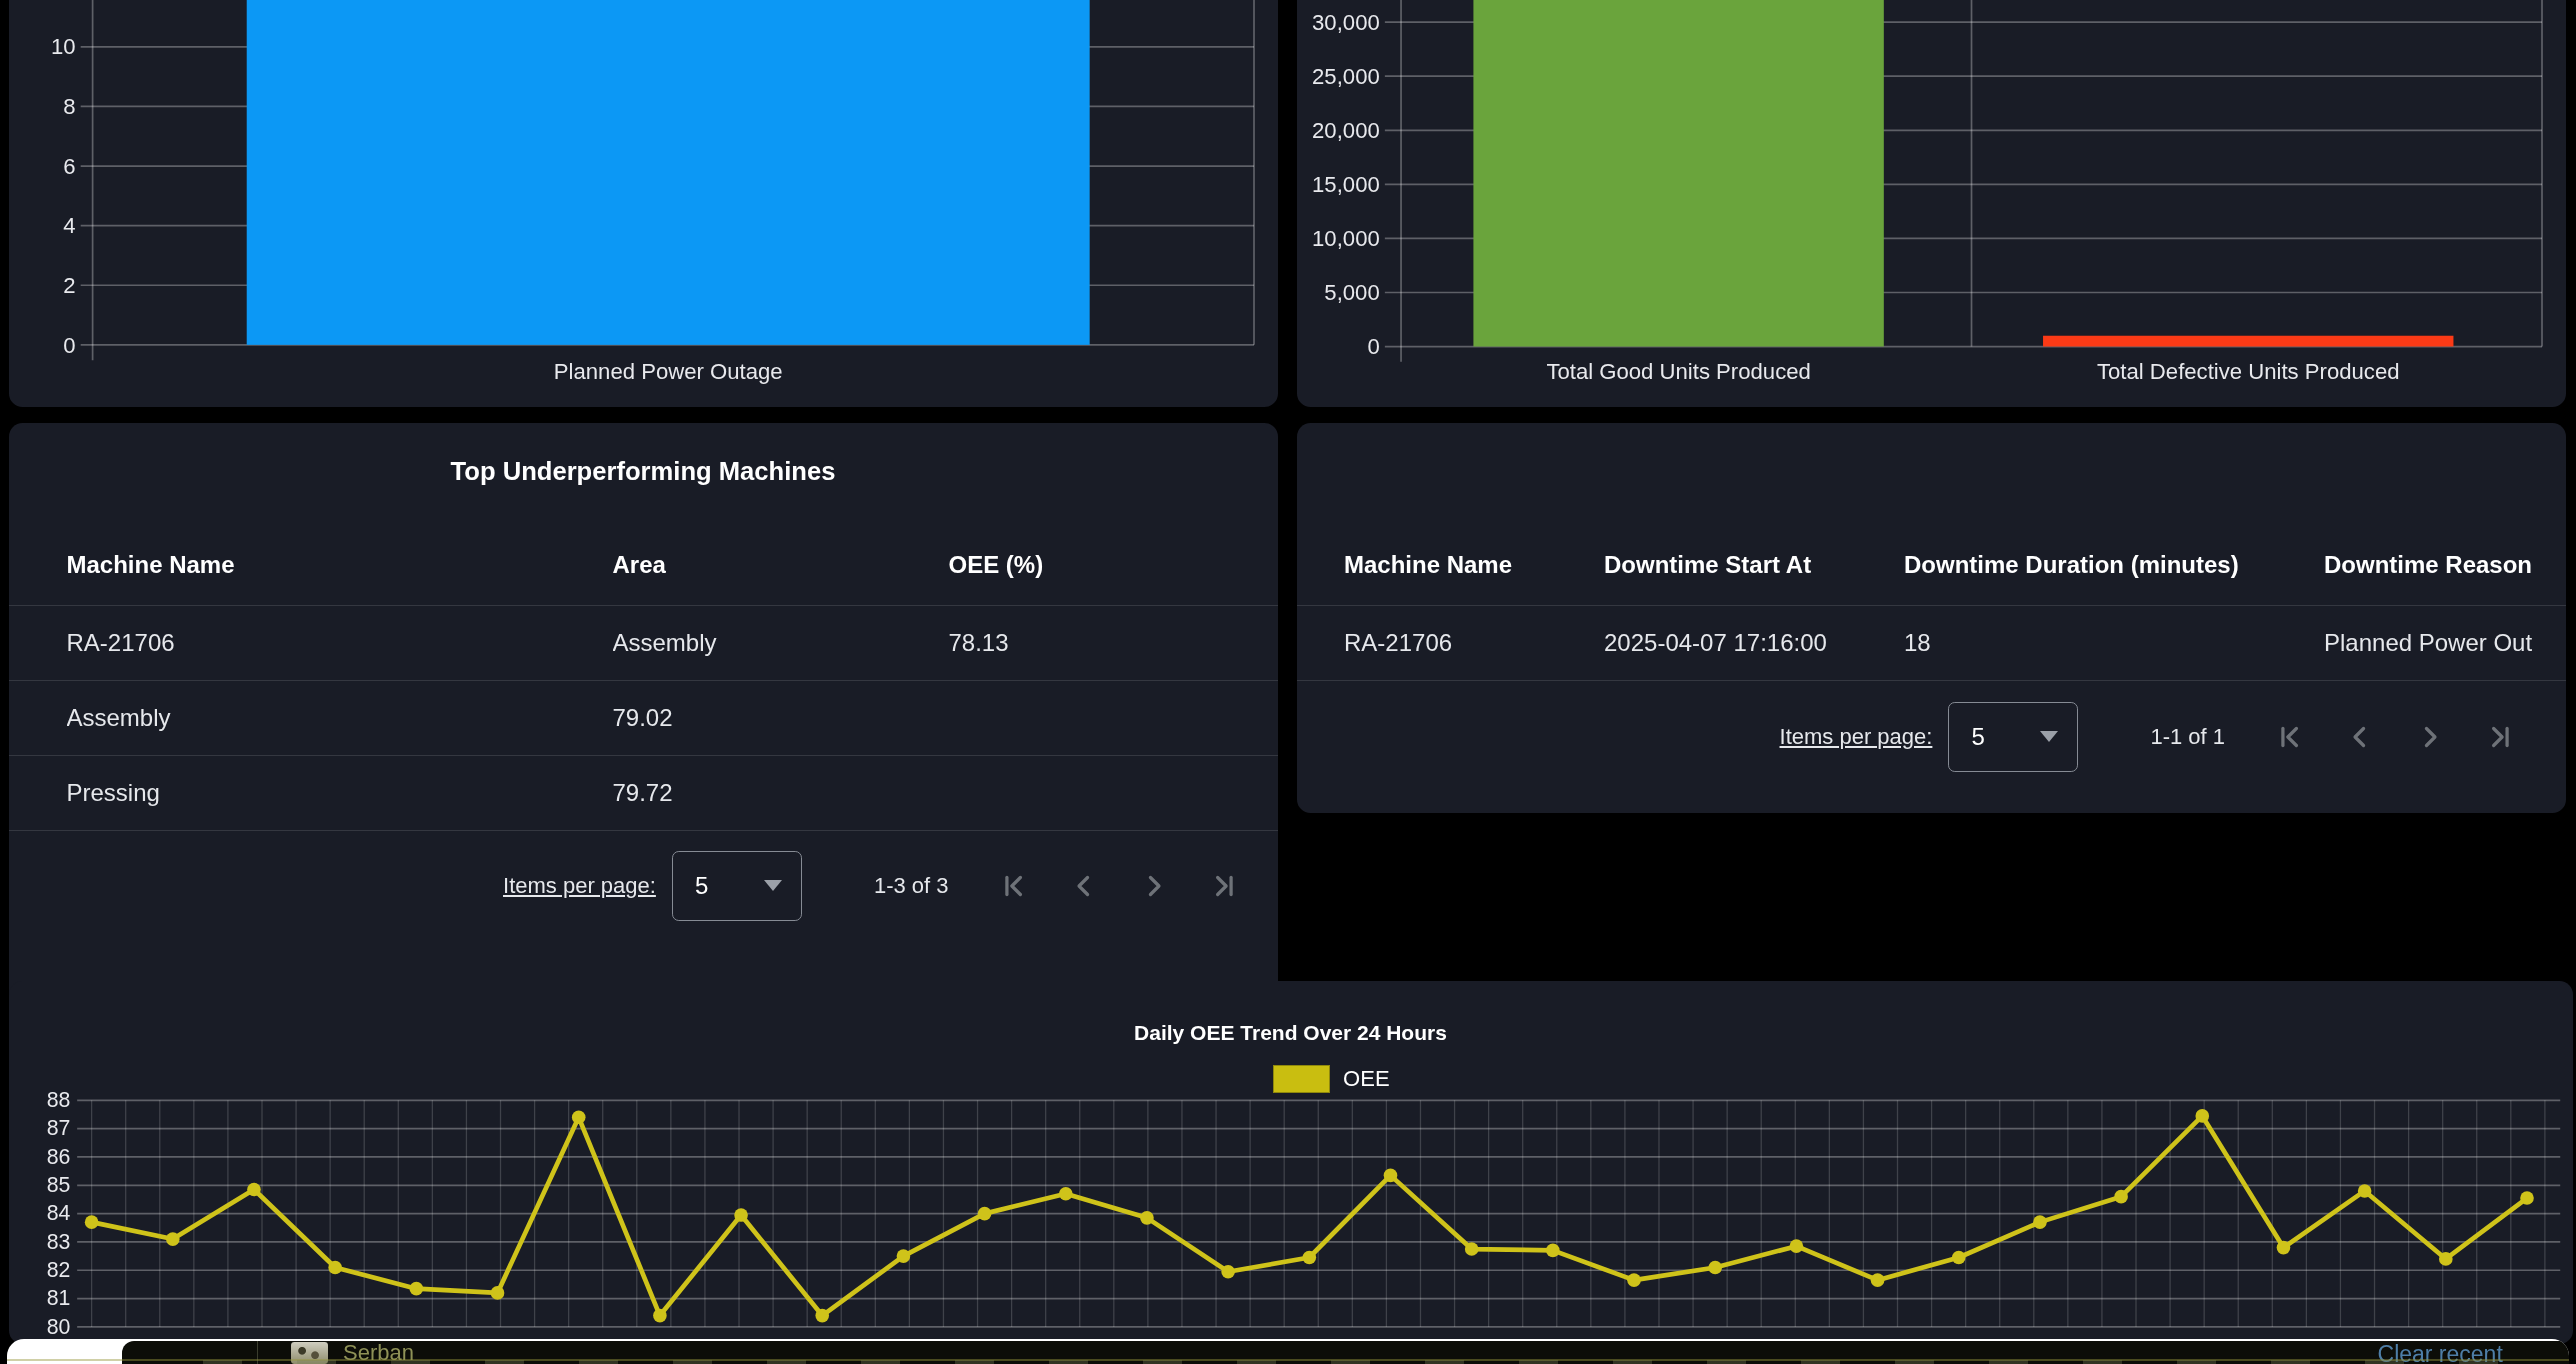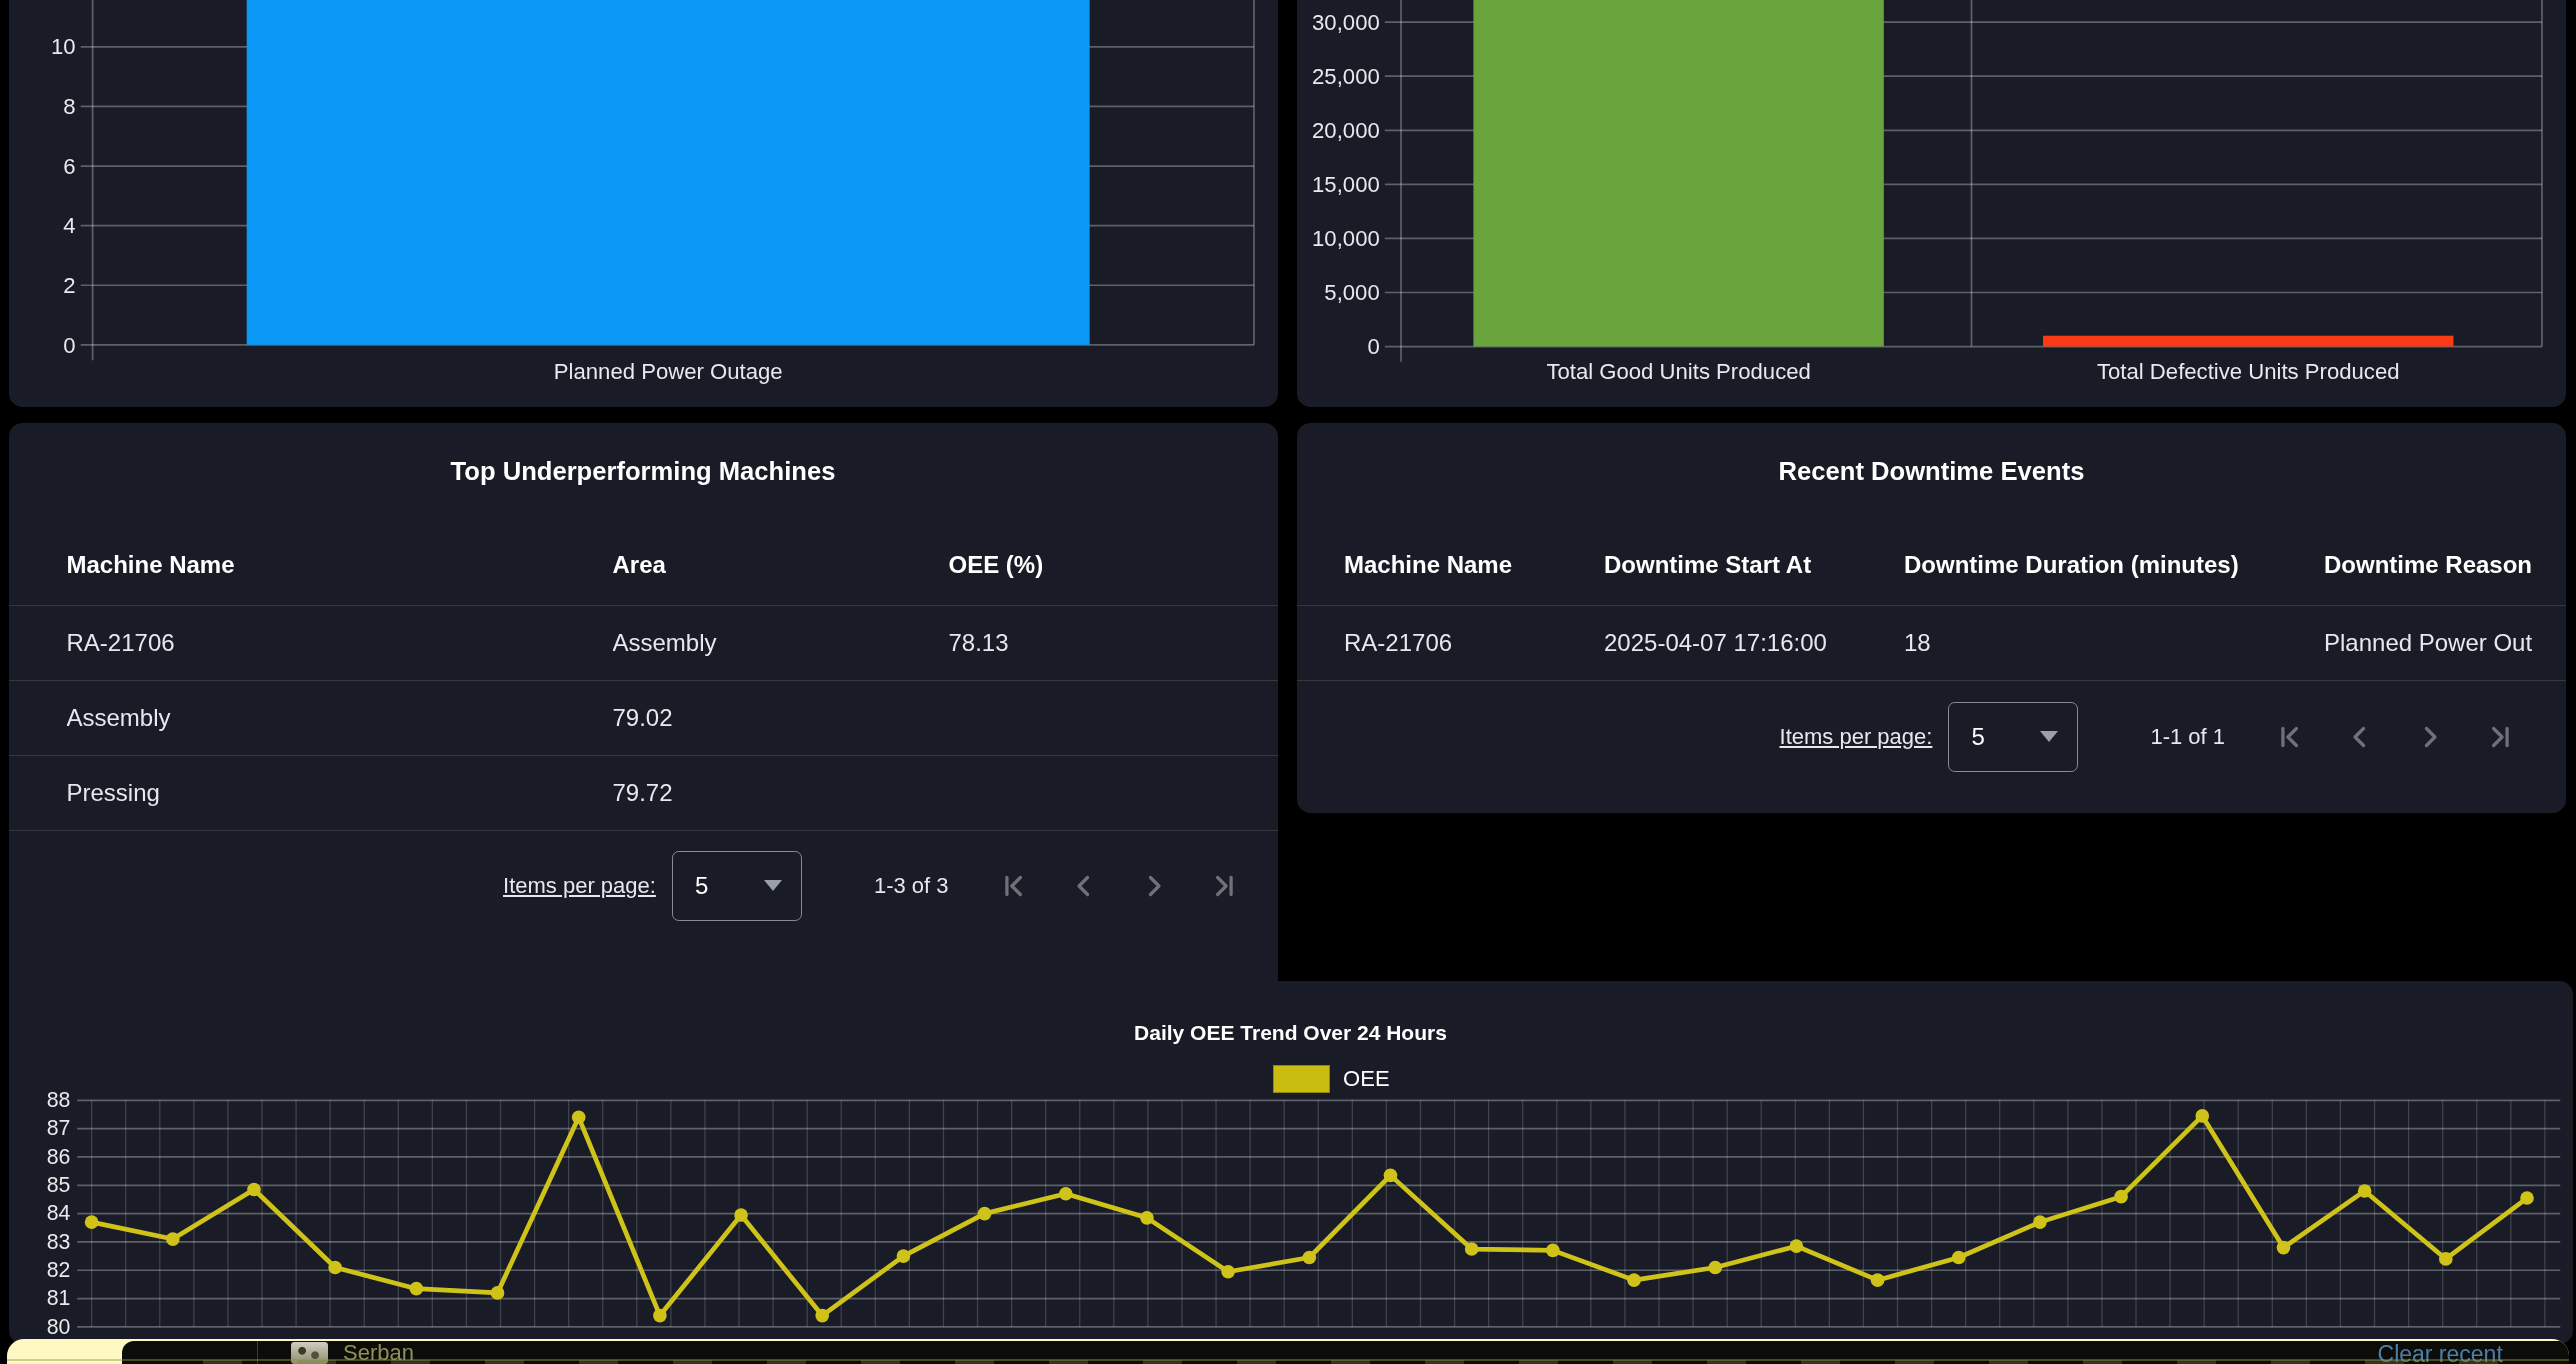--- a/index.html
+++ b/index.html
@@ -21,21 +21,21 @@
   .pg-select .val{margin-left:22px;font-size:24px;color:#fff;}
   .pg-caret{position:absolute;right:19px;top:50%;margin-top:-5.1px;width:0;height:0;border-left:9.4px solid transparent;border-right:9.4px solid transparent;border-top:11px solid #9ba0a8;}
   .pg-range{margin-left:72px;}
   .pg-btns{display:flex;align-items:center;gap:36px;margin-left:48px;}
   .pg-btn{width:34px;height:34px;display:flex;align-items:center;justify-content:center;cursor:pointer;}
   
   .legend{position:absolute;display:flex;align-items:center;}
   .legend-swatch{width:55px;height:25.6px;background:#c9be10;border:1.7px solid #8f880c;}
   .legend-label{margin-left:13.6px;font-size:22px;color:#fff;}
   
-  #strip{position:absolute;left:6.8px;top:1339px;width:2562px;height:25.6px;background:#fef9c3;border-radius:17px 17px 0 0;overflow:hidden;z-index:5;}
+  #strip{position:absolute;left:6.8px;top:1339px;width:2562px;height:25.6px;background:#ffffff;border-radius:17px 17px 0 0;overflow:hidden;z-index:5;}
   #strip .inner{position:absolute;left:115px;top:1.7px;right:0;bottom:0;background:#0c0d08;border-radius:12px 0 0 0;}
   #strip .divider{position:absolute;left:250px;top:1.7px;bottom:0;width:1.7px;background:#3a3d2e;}
   #strip .oliveline{position:absolute;left:0;right:0;top:20.4px;height:1.7px;background:rgba(150,150,60,0.45);}
   .serban-item{position:absolute;left:284px;top:0.9px;display:flex;align-items:center;cursor:pointer;}
   .serban-avatar{width:37px;height:22px;border-radius:3.4px;background:
      radial-gradient(circle at 30% 40%, #3c3a28 3.4px, transparent 4.3px),
      radial-gradient(circle at 65% 60%, #55503a 3.4px, transparent 4.3px),
      linear-gradient(#cfcdc0,#8e8c6a);}
   .serban-name{margin-left:15.3px;font-size:22px;color:#8f9257;}
   .clear-recent{position:absolute;right:66px;top:1.7px;font-size:23px;color:#4e7ea7;cursor:pointer;}
@@ -148,21 +148,20 @@
             <svg width="34" height="34" viewBox="0 0 24 24">
               <path d="M7.5 6l6 6-6 6" stroke="#6e7278" stroke-width="2.3" fill="none" stroke-linecap="round" stroke-linejoin="round"></path>
               <path d="M17 6v12" stroke="#6e7278" stroke-width="2.3" fill="none" stroke-linecap="round"></path>
             </svg>
           </div>
       </div>
     </div>
   </div>
 
   <div class="card" style="left:1297px;top:423px;width:1269px;height:390px;">
-    <div class="card-title" style="top:34px;">Recent Downtime Events</div>
     <div id="tblD">
         <div class="tbl-head" style="top: 102px; height: 80px; grid-template-columns: 244px 284px 404px 1fr; padding-left: 47px; padding-right: 34px;">
           <div class="tbl-c">Machine Name</div>
           <div class="tbl-c">Downtime Start At</div>
           <div class="tbl-c">Downtime Duration (minutes)</div>
           <div class="tbl-c">Downtime Reason</div>
         </div>
         <div class="sep" style="top: 182px;"></div>
         <div class="tbl-row" style="top: 182px; height: 75px; grid-template-columns: 244px 284px 404px 1fr; padding-left: 47px; padding-right: 34px;">
           <div class="tbl-c">RA-21706</div>

